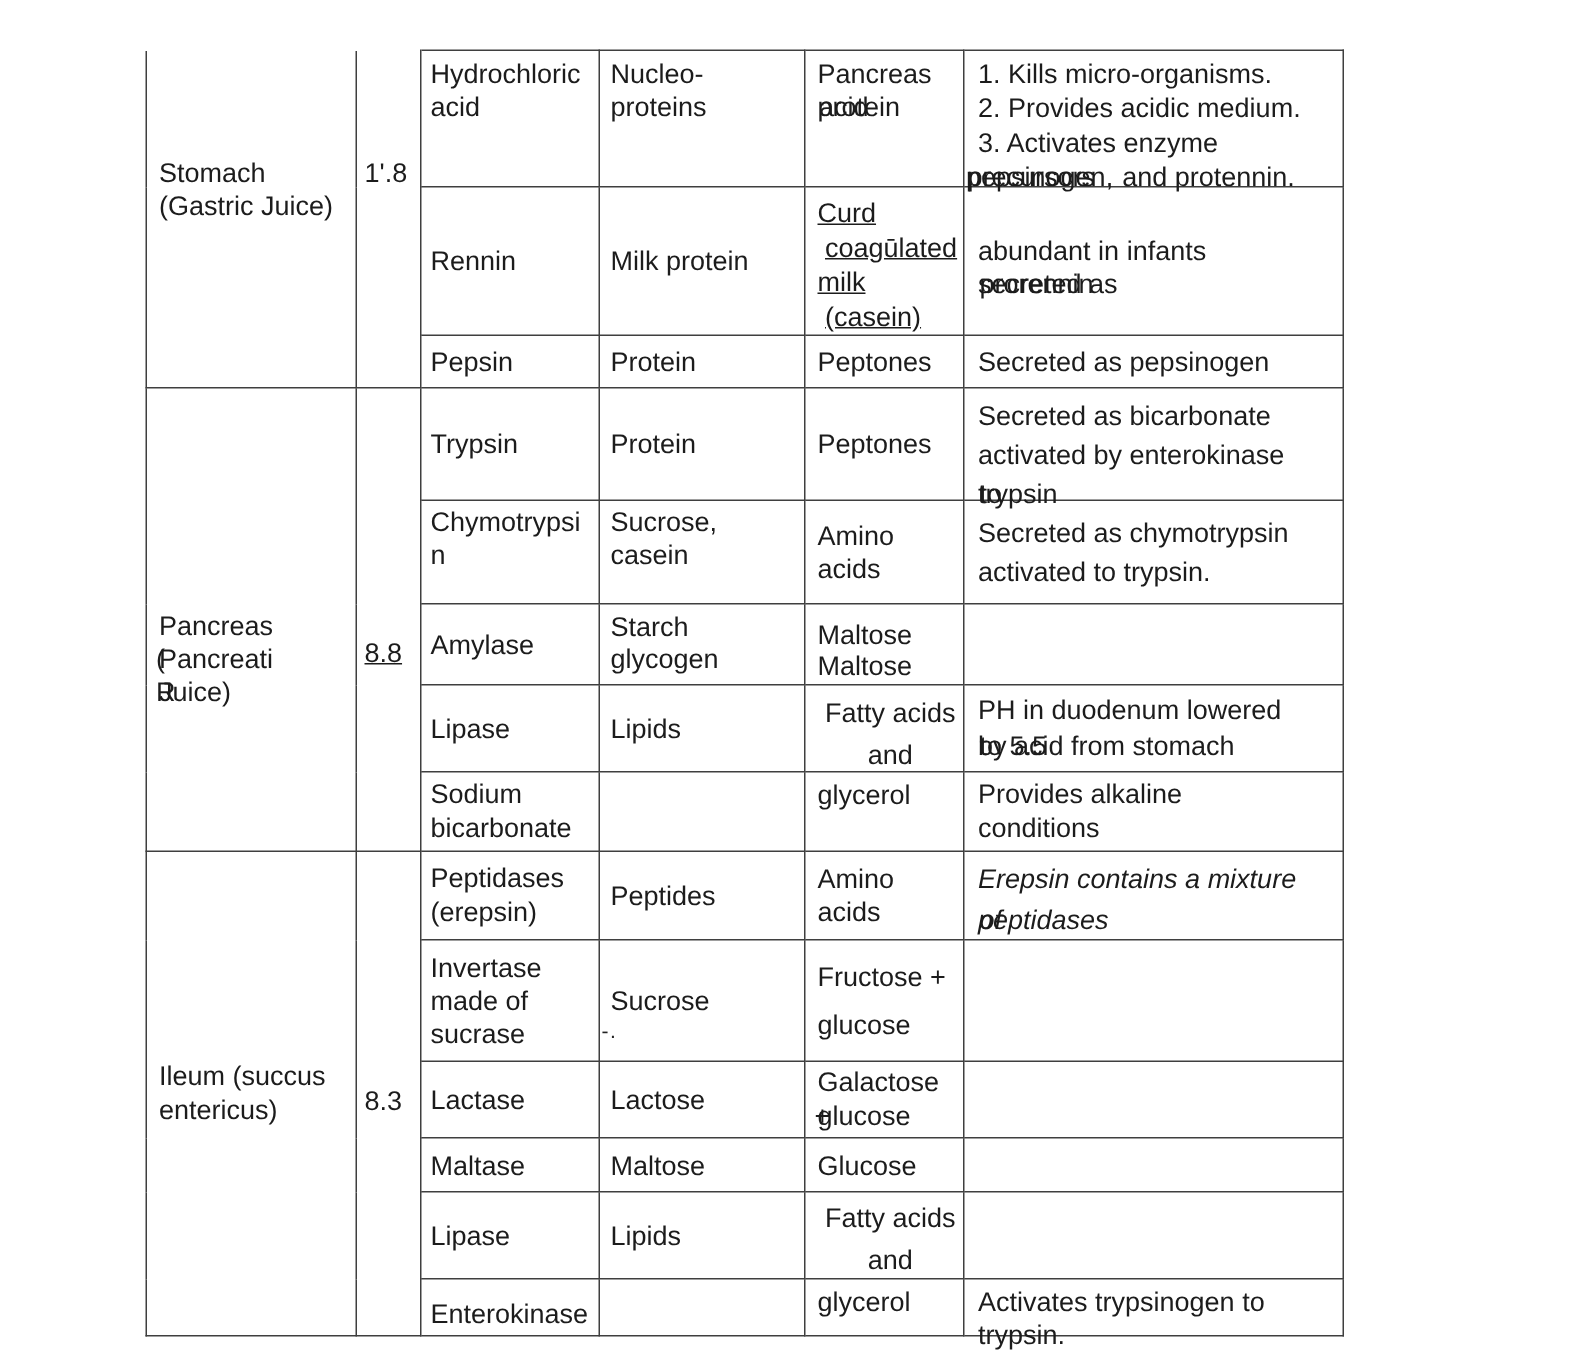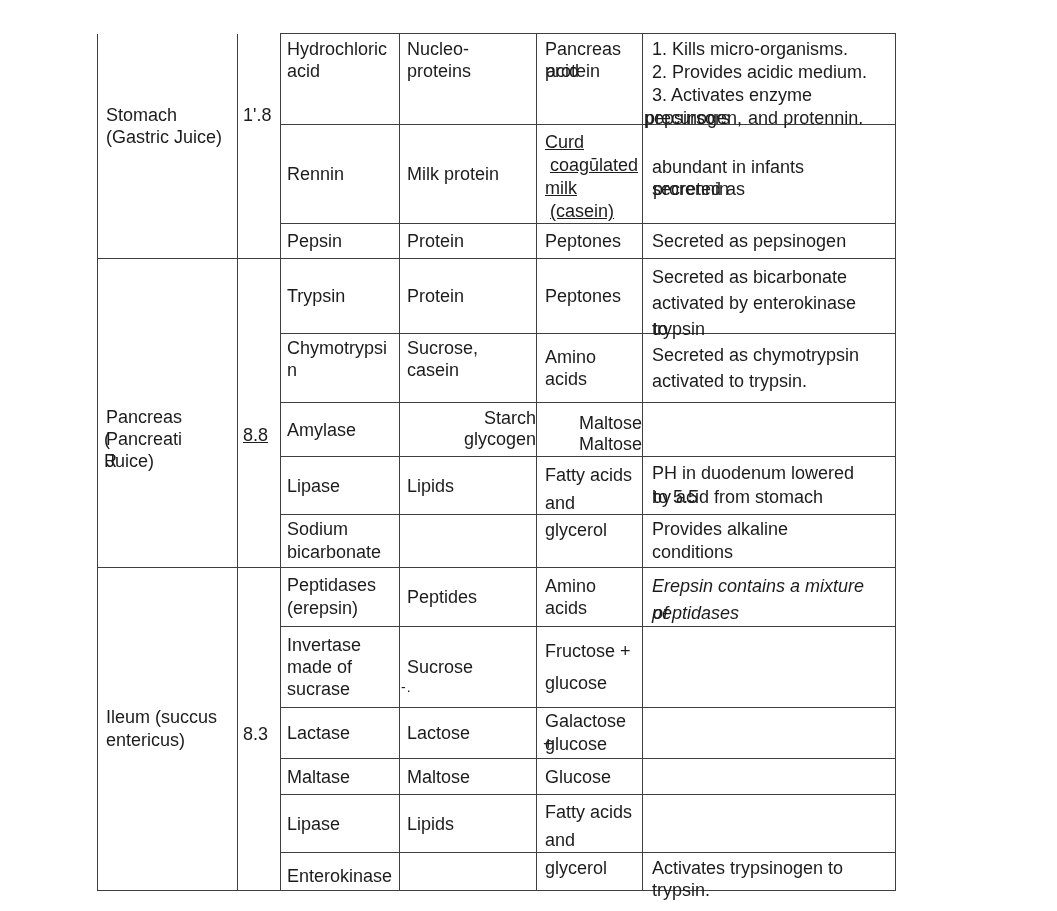--- a/index.html
+++ b/index.html
@@ -13,22 +13,22 @@
     border-collapse:collapse;table-layout:fixed;
   }
   td{
     border:1px solid #3f3f3f;
     vertical-align:middle;
     padding:0;
     overflow:visible;
   }
   td.nt{border-top:none;}
   .ln{white-space:nowrap;line-height:22px;}
-  .lh21 .ln{line-height:21px;text-align:right;} .lh23 .ln{line-height:23px;} .lh24 .ln{line-height:24px;}
-  .lh26 .ln{line-height:26px;} .lh27 .ln{line-height:27px;font-style:italic;} .lh28 .ln{line-height:28px;}
+  .lh21 .ln{line-height:21px;} .lh23 .ln{line-height:23px;} .lh24 .ln{line-height:24px;}
+  .lh26 .ln{line-height:26px;} .lh27 .ln{line-height:27px;font-style:italic;} .lh28 .ln{line-height:28px;text-align:center;}
   .lh32 .ln{line-height:32px;}
   .vt{vertical-align:top;}
   .pt3{padding-top:3px;} .pt4{padding-top:4px;} .pt5{padding-top:5px;} .pt6{padding-top:6px;text-decoration:underline;}
   .pt8{padding-top:8px;} .pt10{padding-top:10px;} .pt20{padding-top:8px;}
   .pt44{padding-top:44px;text-decoration:underline;} .pt52{padding-top:52px;} .pt70{padding-top:70px;}
   .pl5{padding-left:5px;} .pl6{padding-left:6px;} .pl7{padding-left:7px;}
   .pl8{padding-left:8px;} .pl9{padding-left:9px;}
   .bx{overflow:visible;}
   .ind{padding-left:5px;}
   .od{margin-left:-8px;}

